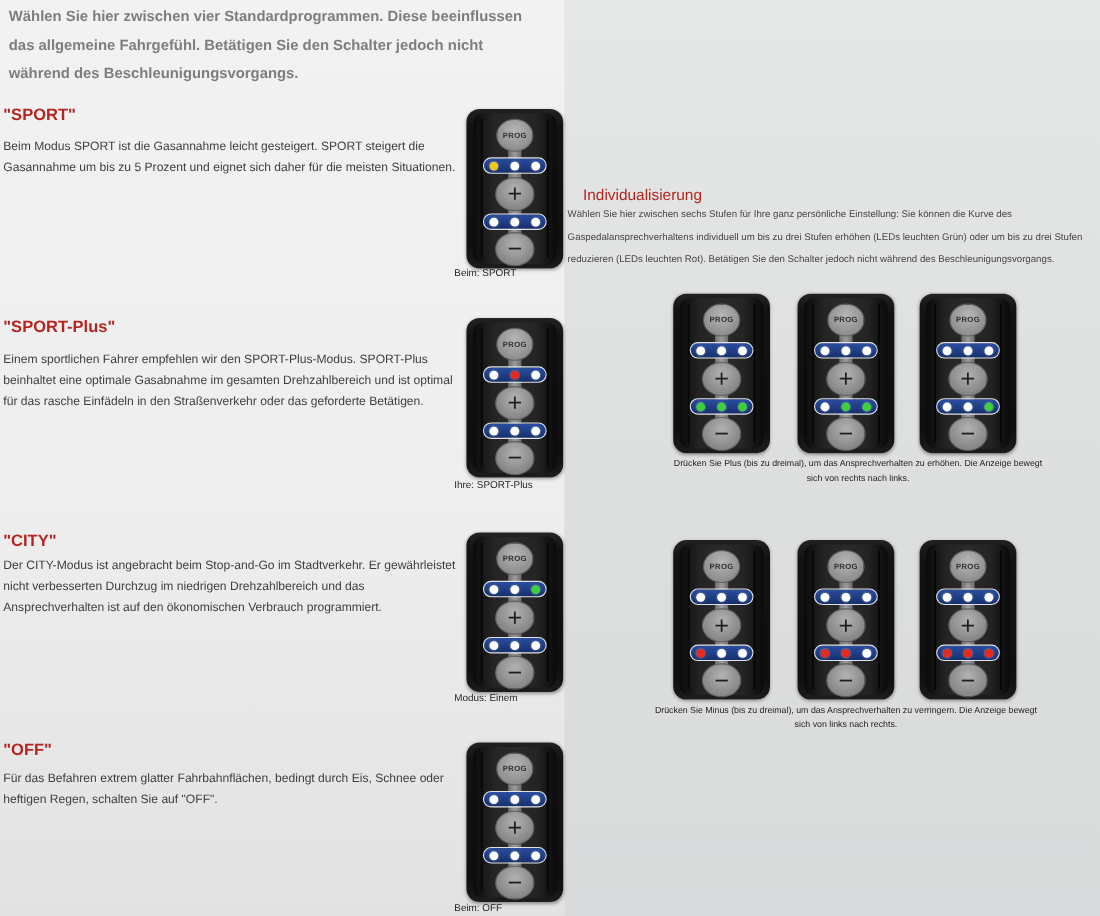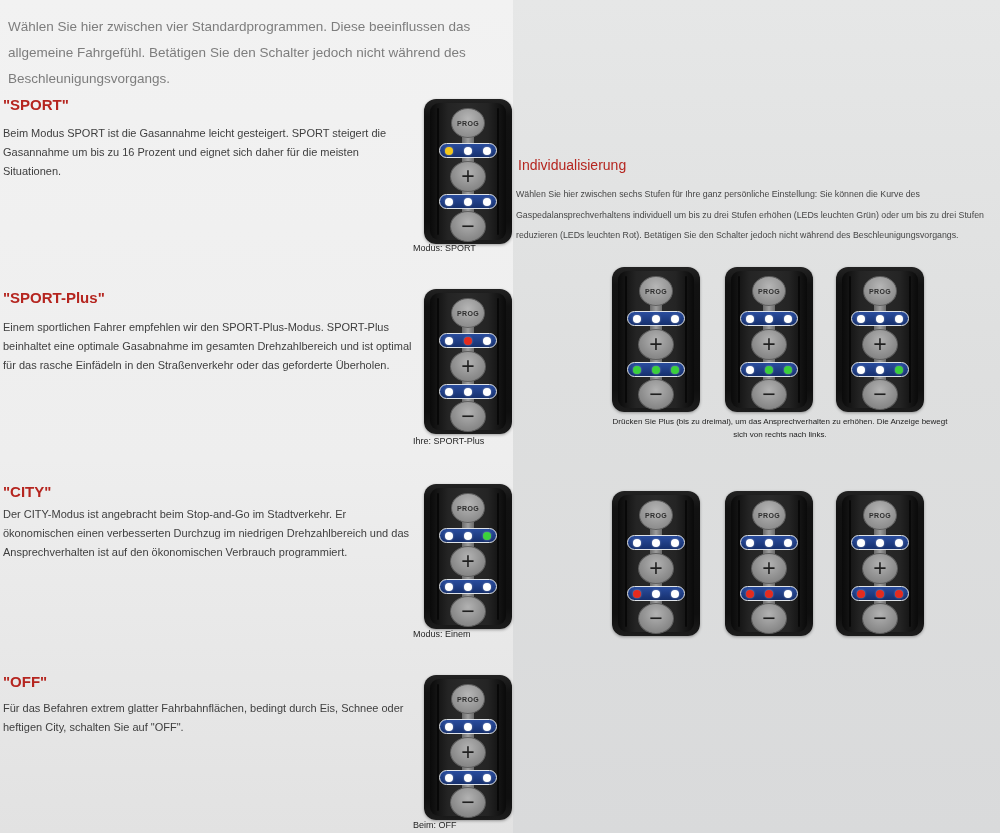--- a/index.html
+++ b/index.html
@@ -10,33 +10,33 @@
   }
   .left-col{
     position:absolute;left:0;top:0;width:513px;height:833px;
     background:linear-gradient(180deg,#f2f2f2 0%,#eeeeee 55%,#e2e2e2 100%);
   }
   .right-col{
     position:absolute;left:513px;top:0;width:487px;height:833px;
     background:linear-gradient(180deg,#e6e7e7 0%,#dedfdf 45%,#d9dadb 100%);
   }
   .intro{
-    position:absolute;left:8px;top:14px;width:484px;
-    font-size:13.5px;line-height:26px;color:#7d7d7d;margin:0;
+    position:absolute;left:8px;top:2px;width:484px;
+    font-size:13.5px;line-height:26px;color:#7d7d7d;margin:0;font-weight:bold;
   }
   .sec-heading{
     position:absolute;left:3px;margin:0;
     font-size:15px;font-weight:700;color:var(--accent,#b52a22);
   }
   .sec-body{
     position:absolute;left:3px;width:412px;margin:0;
     font-size:11px;line-height:19px;color:#3e3e3e;
   }
   .right-heading{
-    position:absolute;left:518px;top:157px;margin:0;
+    position:absolute;left:518px;top:157px;margin:12px;
     font-size:14px;font-weight:400;color:var(--accent,#b52a22);
   }
   .right-body{
     position:absolute;left:516px;top:184px;width:492px;margin:0;
     font-size:8.8px;line-height:20.5px;color:#464646;
   }
   .dev-caption{
     position:absolute;font-size:9px;color:#1f1f1f;
   }
   .row-caption{
@@ -88,30 +88,30 @@
 </style>
 </head>
 <body>
 
 <div class="page">
 
   <div class="left-col">
     <p class="intro">Wählen Sie hier zwischen vier Standardprogrammen. Diese beeinflussen das allgemeine Fahrgefühl. Betätigen Sie den Schalter jedoch nicht während des Beschleunigungsvorgangs.</p>
 
     <h2 class="sec-heading" style="top:96px">"SPORT"</h2>
-    <p class="sec-body" style="top:124px">Beim Modus SPORT ist die Gasannahme leicht gesteigert. SPORT steigert die Gasannahme um bis zu 16 Prozent und eignet sich daher für die meisten Situationen.</p>
+    <p class="sec-body" style="top:124px">Beim Modus SPORT ist die Gasannahme leicht gesteigert. SPORT steigert die Gasannahme um bis zu 5 Prozent und eignet sich daher für die meisten Situationen.</p>
 
     <h2 class="sec-heading" style="top:289px">"SPORT-Plus"</h2>
-    <p class="sec-body" style="top:318px">Einem sportlichen Fahrer empfehlen wir den SPORT-Plus-Modus. SPORT-Plus beinhaltet eine optimale Gasabnahme im gesamten Drehzahlbereich und ist optimal für das rasche Einfädeln in den Straßenverkehr oder das geforderte Überholen.</p>
+    <p class="sec-body" style="top:318px">Einem sportlichen Fahrer empfehlen wir den SPORT-Plus-Modus. SPORT-Plus beinhaltet eine optimale Gasabnahme im gesamten Drehzahlbereich und ist optimal für das rasche Einfädeln in den Straßenverkehr oder das geforderte Betätigen.</p>
 
     <h2 class="sec-heading" style="top:483px">"CITY"</h2>
-    <p class="sec-body" style="top:505px">Der CITY-Modus ist angebracht beim Stop-and-Go im Stadtverkehr. Er ökonomischen einen verbesserten Durchzug im niedrigen Drehzahlbereich und das Ansprechverhalten ist auf den ökonomischen Verbrauch programmiert.</p>
+    <p class="sec-body" style="top:505px">Der CITY-Modus ist angebracht beim Stop-and-Go im Stadtverkehr. Er gewährleistet nicht verbesserten Durchzug im niedrigen Drehzahlbereich und das Ansprechverhalten ist auf den ökonomischen Verbrauch programmiert.</p>
 
     <h2 class="sec-heading" style="top:673px">"OFF"</h2>
-    <p class="sec-body" style="top:699px">Für das Befahren extrem glatter Fahrbahnflächen, bedingt durch Eis, Schnee oder heftigen City, schalten Sie auf "OFF".</p>
+    <p class="sec-body" style="top:699px">Für das Befahren extrem glatter Fahrbahnflächen, bedingt durch Eis, Schnee oder heftigen Regen, schalten Sie auf "OFF".</p>
   </div>
 
   <div class="right-col">
     <h2 class="right-heading" style="left:5px">Individualisierung</h2>
     <p class="right-body" style="left:3px">Wählen Sie hier zwischen sechs Stufen für Ihre ganz persönliche Einstellung: Sie können die Kurve des Gaspedalansprechverhaltens individuell um bis zu drei Stufen erhöhen (LEDs leuchten Grün) oder um bis zu drei Stufen reduzieren (LEDs leuchten Rot). Betätigen Sie den Schalter jedoch nicht während des Beschleunigungsvorgangs.</p>
   </div>
 
   <div class="device" style="left:424px;top:99px">
       <div class="dv-panel"></div>
       <div class="dv-ridge dv-ridge-l"></div>
@@ -124,21 +124,21 @@
         <span class="dv-led" style="background: rgb(255, 255, 255);"></span>
       </div>
       <div class="dv-btn dv-plus">+</div>
       <div class="dv-ledbar dv-ledbar-bottom">
         <span class="dv-led" style="background: rgb(255, 255, 255);"></span>
         <span class="dv-led" style="background: rgb(255, 255, 255);"></span>
         <span class="dv-led" style="background: rgb(255, 255, 255);"></span>
       </div>
       <div class="dv-btn dv-minus">−</div>
     </div>
-  <div class="dev-caption" style="left:413px;top:243px">Modus: SPORT</div>
+  <div class="dev-caption" style="left:413px;top:243px">Beim: SPORT</div>
 
   <div class="device" style="left:424px;top:289px">
       <div class="dv-panel"></div>
       <div class="dv-ridge dv-ridge-l"></div>
       <div class="dv-ridge dv-ridge-r"></div>
       <div class="dv-spine"></div>
       <div class="dv-prog">PROG</div>
       <div class="dv-ledbar dv-ledbar-top">
         <span class="dv-led" style="background: rgb(255, 255, 255);"></span>
         <span class="dv-led" style="background: rgb(230, 43, 30);"></span>
@@ -305,14 +305,15 @@
         <span class="dv-led" style="background: rgb(255, 255, 255);"></span>
       </div>
       <div class="dv-btn dv-plus">+</div>
       <div class="dv-ledbar dv-ledbar-bottom">
         <span class="dv-led" style="background: rgb(230, 43, 30);"></span>
         <span class="dv-led" style="background: rgb(230, 43, 30);"></span>
         <span class="dv-led" style="background: rgb(230, 43, 30);"></span>
       </div>
       <div class="dv-btn dv-minus">−</div>
     </div>
+  <div class="row-caption" style="left:594px;top:639px">Drücken Sie Minus (bis zu dreimal), um das Ansprechverhalten zu verringern. Die Anzeige bewegt sich von links nach rechts.</div>
 
 </div>
 
 </body></html>

